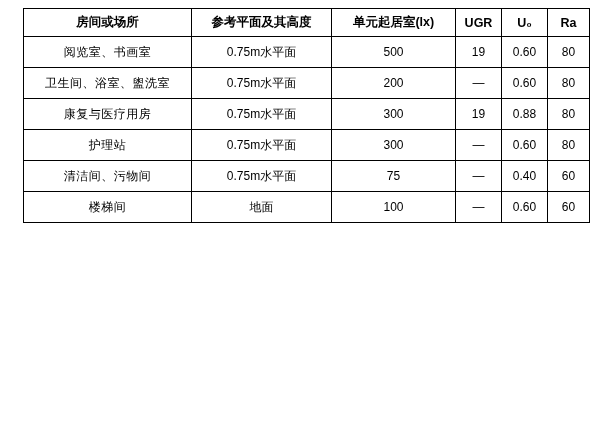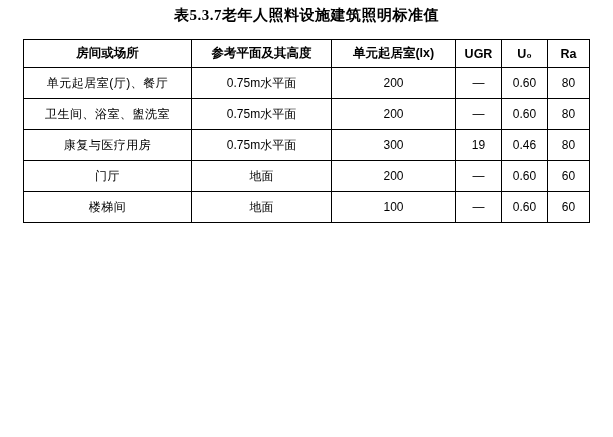--- a/index.html
+++ b/index.html
@@ -61,21 +61,20 @@
   }
   .dash {
     font-size: 12px;
   }
 </style>
 </head>
 <body>
 
 <div class="page">
 
-  <div class="table-title">表5.3.7老年人照料设施建筑照明标准值</div>
 
   <table class="std-table">
     <colgroup>
       <col class="col-place">
       <col class="col-plane">
       <col class="col-illum">
       <col class="col-ugr">
       <col class="col-uo">
       <col class="col-ra">
     </colgroup>
@@ -84,49 +83,57 @@
         <th>房间或场所</th>
         <th>参考平面及其高度</th>
         <th>单元起居室(lx)</th>
         <th>UGR</th>
         <th>U₀</th>
         <th>Ra</th>
       </tr>
     </thead>
     <tbody>
       <tr>
-        <td class="cell-place">单元起居室(厅)、餐厅</td>
+        <td class="cell-place">阅览室、书画室</td>
         <td>0.75m水平面</td>
-        <td>200</td>
-        <td class="dash">—</td>
+        <td>500</td>
+        <td class="dash">19</td>
         <td class="dash">0.60</td>
         <td>80</td>
       </tr>
       <tr>
         <td class="cell-place">卫生间、浴室、盥洗室</td>
         <td>0.75m水平面</td>
         <td>200</td>
         <td class="dash">—</td>
         <td class="dash">0.60</td>
         <td>80</td>
       </tr>
       <tr>
         <td class="cell-place">康复与医疗用房</td>
         <td>0.75m水平面</td>
         <td>300</td>
         <td class="dash">19</td>
-        <td class="dash">0.46</td>
+        <td class="dash">0.88</td>
         <td>80</td>
       </tr>
       <tr>
-        <td class="cell-place">门厅</td>
-        <td>地面</td>
-        <td>200</td>
+        <td class="cell-place">护理站</td>
+        <td>0.75m水平面</td>
+        <td>300</td>
         <td class="dash">—</td>
         <td class="dash">0.60</td>
+        <td>80</td>
+      </tr>
+      <tr>
+        <td class="cell-place">清洁间、污物间</td>
+        <td>0.75m水平面</td>
+        <td>75</td>
+        <td class="dash">—</td>
+        <td class="dash">0.40</td>
         <td>60</td>
       </tr>
       <tr>
         <td class="cell-place">楼梯间</td>
         <td>地面</td>
         <td>100</td>
         <td class="dash">—</td>
         <td class="dash">0.60</td>
         <td>60</td>
       </tr>

